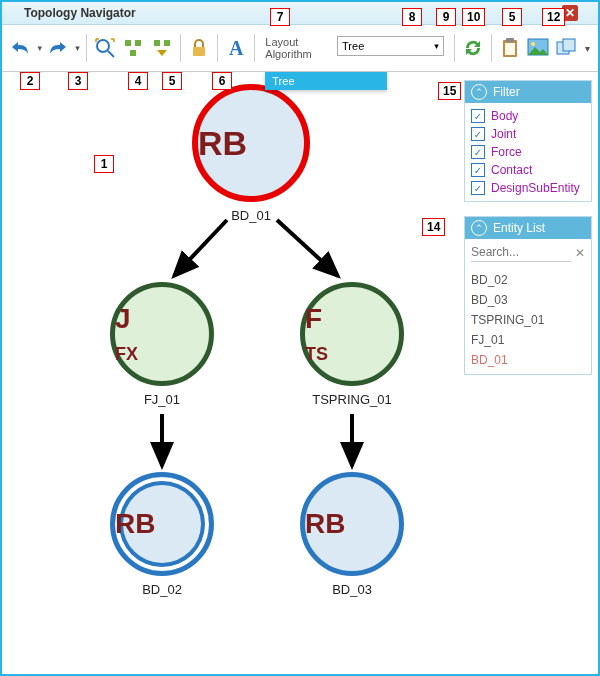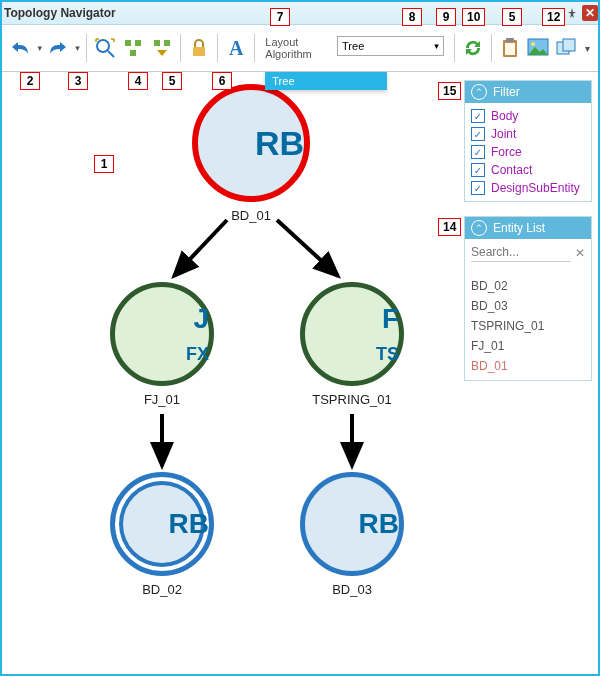--- a/index.html
+++ b/index.html
@@ -1,52 +1,52 @@
 <!DOCTYPE html>
 <html><head>
 <meta charset="utf-8">
 <style>
   html,body{margin:0;padding:0;font-family:"Segoe UI",Arial,sans-serif;font-size:12px;background:#fff}
   .window{width:600px;height:676px;border:2px solid #29b6e6;box-sizing:border-box;position:relative;overflow:hidden}
-  .titlebar{height:22px;background:linear-gradient(#eaf6fb,#d7eef8);border-bottom:1px solid #b8d8e8;display:flex;align-items:center;padding:0 0}
+  .titlebar{height:22px;background:linear-gradient(#eaf6fb,#d7eef8);border-bottom:1px solid #b8d8e8;display:flex;align-items:center;padding:0 20px}
   .titlebar .title{font-weight:bold;color:#333;flex:1;padding-left:2px;font-size:12px}
   .titlebar .winbtn{width:16px;height:16px;display:flex;align-items:center;justify-content:center;margin-left:2px}
   .winclose{background:#c0392b;color:#fff;font-weight:bold;border-radius:2px}
   .pin{color:#555}
   .toolbar{height:42px;border-bottom:1px solid #ccc;display:flex;align-items:center;padding:2px 6px;gap:4px;position:relative}
   .tbtn{width:28px;height:28px;display:flex;align-items:center;justify-content:center;border-radius:3px}
   .drop-caret{font-size:9px;color:#555;margin-left:1px}
   .sep{width:1px;height:28px;background:#ccc;margin:0 2px}
   .layout-group{display:flex;gap:1px;margin:0 4px;position:relative}
   .layout-label{font-size:11px;color:#555}
   .layout-select{border:1px solid #aaa;background:#fff;height:18px;width:112px;display:flex;align-items:center;justify-content:space-between;padding:0 4px;font-size:11px}
   .layout-popup{position:absolute;top:36px;left:0;width:120px;border:1px solid #29b6e6;background:#fff;z-index:20;box-shadow:0 2px 4px rgba(0,0,0,.2)}
   .layout-popup div{padding:2px 6px;font-size:11px}
   .layout-popup .sel{background:#29b6e6;color:#fff}
   .callout{position:absolute;border:1.5px solid #e60000;background:#fff;color:#000;font-weight:bold;height:18px;min-width:20px;padding:0 4px;display:flex;align-items:center;justify-content:center;font-size:12px;z-index:30;box-sizing:border-box}
   .canvas{position:absolute;left:0;right:0;top:66px;bottom:0}
   .node{position:absolute;display:flex;flex-direction:column;align-items:center}
-  .circle{border-radius:50%;display:flex;flex-direction:column;align-items:flex-end;justify-content:center;font-weight:bold;color:#0369a1;box-sizing:border-box}
+  .circle{border-radius:50%;display:flex;flex-direction:column;align-items:flex-start;justify-content:center;font-weight:bold;color:#7f1d1d;box-sizing:border-box}
   .circle .l1{font-size:28px;line-height:1}
   .circle .l2{font-size:18px;line-height:1;margin-top:12px}
   .rb-root .circle{width:118px;height:118px;background:#dbe9f4;border:6px solid #e60000}
   .rb-root .circle .l1{font-size:34px}
   .mid .circle{width:104px;height:104px;background:#def0d8;border:5px solid #2e5a2e}
   .leaf .circle{width:104px;height:104px;background:#dbe9f4;border:5px solid #2a78c2}
   .leaf.dbl .circle{box-shadow:inset 0 0 0 4px #fff, inset 0 0 0 8px #2a78c2}
   .nlabel{margin-top:6px;font-size:13px;color:#222}
   .panel{position:absolute;border:1px solid #bcd9e8;background:#fff;font-size:12px}
   .panel-hd{height:22px;background:#5fb8dc;color:#fff;display:flex;align-items:center;padding:0 6px;gap:6px;font-weight:normal}
   .chev{width:14px;height:14px;border:1px solid #fff;border-radius:50%;display:flex;align-items:center;justify-content:center;font-size:9px}
   .panel-body{padding:4px 6px}
   .filter-row{display:flex;align-items:center;gap:6px;padding:2px 0;color:#2a6}
   .filter-row .lbl{color:#a21caf}
   .check{width:12px;height:12px;border:1px solid #2a78c2;color:#2a78c2;font-size:10px;display:flex;align-items:center;justify-content:center}
   .search{border:0;border-bottom:1px solid #ccc;width:100%;padding:2px 0;font-size:12px;outline:none}
-  .search-wrap{display:flex;align-items:center;gap:4px;margin-bottom:14px}
+  .search-wrap{display:flex;align-items:center;gap:4px;margin-bottom:8px}
   .elist div{padding:3px 0;color:#555}
   .elist .hl{color:#d0726a}
   svg.arrows{position:absolute;left:0;top:0;pointer-events:none}
   .tool-overflow{font-size:10px;color:#555;padding:0 2px}
 </style>
 </head>
 <body>
 
 <div class="window">
 
@@ -256,15 +256,15 @@
   <div class="callout" style="left:126px;top:70px">4</div>
   <div class="callout" style="left:160px;top:70px">5</div>
   <div class="callout" style="left:210px;top:70px">6</div>
   <div class="callout" style="left:268px;top:6px">7</div>
   <div class="callout" style="left:400px;top:6px">8</div>
   <div class="callout" style="left:434px;top:6px">9</div>
   <div class="callout" style="left:460px;top:6px">10</div>
   <div class="callout" style="left:500px;top:6px">5</div>
   <div class="callout" style="left:540px;top:6px">12</div>
   <div class="callout" style="left:436px;top:80px">15</div>
-  <div class="callout" style="left:436px;top:216px">14</div>
+  <div class="callout" style="left:420px;top:216px">14</div>
 
 </div>
 
 </body></html>

